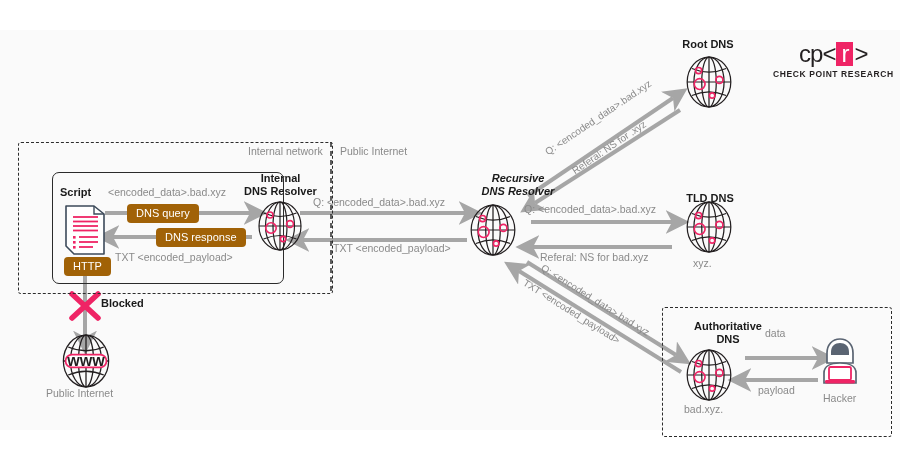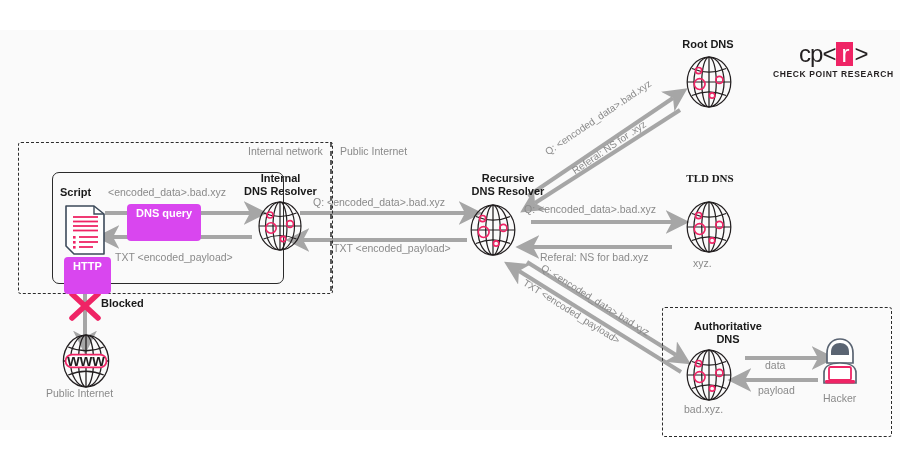--- a/index.html
+++ b/index.html
@@ -1,22 +1,22 @@
 <!DOCTYPE html>
 <html><head>
 <meta charset="utf-8">
 <style>
   html,body{margin:0;padding:0;background:#ffffff;}
   body{font-family:"Liberation Sans","DejaVu Sans",sans-serif;}
   #stage{position:relative;width:900px;height:470px;overflow:hidden;background:#ffffff;}
   #canvas{position:absolute;left:0;top:30px;width:900px;height:400px;background:#fafafa;}
   .lbl{position:absolute;color:#8a8a8a;font-size:10.5px;white-space:nowrap;line-height:1.1;text-align:center;}
   .lbl-dark{position:absolute;color:#1a1a1a;font-size:11px;font-weight:bold;white-space:nowrap;text-align:center;line-height:1.15;}
-  .pill{position:absolute;background:#d946ef;color:#ffffff;font-size:11px;font-weight:bold;
-        padding:4px 9px 22px 9px;border-radius:4px;white-space:nowrap;line-height:1;}
+  .pill{position:absolute;background:#a16207;color:#ffffff;font-size:11px;font-weight:normal;
+        padding:4px 9px 4px 9px;border-radius:4px;white-space:nowrap;line-height:1;}
   .dashbox{position:absolute;border:1.5px dashed #2b2b2b;border-radius:3px;}
   .solidbox{position:absolute;border:1.4px solid #2b2b2b;border-radius:7px;}
   svg{position:absolute;left:0;top:0;overflow:visible;}
   .ar{stroke:#a6a6a6;stroke-width:4;fill:none;}
   .arh{fill:#a6a6a6;}
   .globe-line{stroke:#231f20;stroke-width:1.2;fill:none;}
   .globe-dot{stroke:#ef2465;stroke-width:1.6;fill:none;}
   .diag-lbl{position:absolute;color:#8a8a8a;font-size:10px;white-space:nowrap;transform-origin:0 0;}
   .logo{position:absolute;}
   .logo-main{font-family:"Liberation Sans","DejaVu Sans",sans-serif;font-weight:normal;
@@ -94,20 +94,21 @@
       <line x1="19" y1="47" x2="33" y2="47"></line>
     </g>
     <g fill="#ef2465">
       <rect x="13" y="36" width="2.6" height="2.6"></rect>
       <rect x="13" y="41" width="2.6" height="2.6"></rect>
       <rect x="13" y="46" width="2.6" height="2.6"></rect>
     </g>
   </svg>
 
   <div class="pill" style="left:127px;top:204px;">DNS query</div>
+  <div class="pill" style="left:156px;top:228px;">DNS response</div>
   <div class="pill" style="left:64px;top:257px;">HTTP</div>
   <div class="lbl" style="left:115px;top:252px;">TXT &lt;encoded_payload&gt;</div>
   <div class="lbl-dark" style="left:101px;top:297px;">Blocked</div>
 
   <div class="lbl-dark" style="left:228px;top:172px;width:105px;">
     <span>Internal</span><br>
     <span>DNS Resolver</span>
   </div>
   <svg class="globe" style="left:255px;top:200px;" width="50" height="52" viewBox="0 0 50 52">
     <g class="globe-line">
@@ -120,21 +121,21 @@
       <path d="M8.5,39 Q25,32 41.5,39"></path>
     </g>
     <g class="globe-dot">
       <circle cx="15" cy="15" r="3"></circle>
       <circle cx="16" cy="28" r="5.2"></circle>
       <circle cx="35" cy="24" r="3.4"></circle>
       <circle cx="28" cy="39" r="2.6"></circle>
     </g>
   </svg>
 
-  <div class="lbl-dark" style="left:453px;top:172px;width:110px;">
+  <div class="lbl-dark" style="left:463px;top:172px;width:110px;font-style:italic;">
     <span>Recursive</span><br>
     <span>DNS Resolver</span>
   </div>
   <svg style="left:467px;top:203px;" width="52" height="54" viewBox="0 0 50 52">
     <g class="globe-line">
       <ellipse cx="25" cy="26" rx="21" ry="24"></ellipse>
       <ellipse cx="25" cy="26" rx="7" ry="24"></ellipse>
       <ellipse cx="25" cy="26" rx="14.5" ry="24"></ellipse>
       <line x1="25" y1="2" x2="25" y2="50"></line>
       <line x1="4" y1="26" x2="46" y2="26"></line>
@@ -167,21 +168,21 @@
       <circle cx="15" cy="15" r="3"></circle>
       <circle cx="16" cy="28" r="5.2"></circle>
       <circle cx="35" cy="24" r="3.4"></circle>
       <circle cx="28" cy="39" r="2.6"></circle>
     </g>
   </svg>
 
   <div class="diag-lbl" style="left:543px;top:148px;transform:rotate(-34deg);">Q: &lt;encoded_data&gt;.bad.xyz</div>
   <div class="diag-lbl" style="left:570px;top:167px;transform:rotate(-34deg);">Referal: NS for .xyz</div>
 
-  <div class="lbl-dark" style="left:650px;top:172px;width:120px;font-family:Liberation Serif, serif;">TLD DNS</div>
+  <div class="lbl-dark" style="left:650px;top:192px;width:120px;">TLD DNS</div>
   <svg style="left:683px;top:200px;" width="52" height="54" viewBox="0 0 50 52">
     <g class="globe-line">
       <ellipse cx="25" cy="26" rx="21" ry="24"></ellipse>
       <ellipse cx="25" cy="26" rx="7" ry="24"></ellipse>
       <ellipse cx="25" cy="26" rx="14.5" ry="24"></ellipse>
       <line x1="25" y1="2" x2="25" y2="50"></line>
       <line x1="4" y1="26" x2="46" y2="26"></line>
       <path d="M8.5,13 Q25,20 41.5,13"></path>
       <path d="M8.5,39 Q25,32 41.5,39"></path>
     </g>
@@ -224,21 +225,21 @@
   <div class="diag-lbl" style="left:527px;top:277px;transform:rotate(32deg);">TXT &lt;encoded_payload&gt;</div>
 
   <svg style="left:812px;top:333px;" width="56" height="56" viewBox="0 0 56 56">
     <path d="M28,6 C20,6 15,12 15,20 L15,30 L41,30 L41,20 C41,12 36,6 28,6 Z" fill="#ffffff" stroke="#5a6472" stroke-width="1.7"></path>
     <path d="M19,19 C19,13 23,10 28,10 C33,10 37,13 37,19 L37,22 L19,22 Z" fill="#5a6472"></path>
     <path d="M12,50 L12,40 C12,33 19,30 28,30 C37,30 44,33 44,40 L44,50 Z" fill="#ffffff" stroke="#5a6472" stroke-width="1.7"></path>
     <rect x="17" y="34" width="22" height="13" rx="1.5" fill="#ffffff" stroke="#ef2465" stroke-width="1.8"></rect>
     <rect x="13" y="47" width="30" height="3.4" rx="1.4" fill="#ef2465"></rect>
   </svg>
   <div class="lbl" style="left:817px;top:393px;margin-left:6px;">Hacker</div>
-  <div class="lbl" style="left:765px;top:360px;">data</div>
+  <div class="lbl" style="left:765px;top:328px;">data</div>
   <div class="lbl" style="left:758px;top:385px;">payload</div>
 
   <svg style="left:58px;top:333px;" width="56" height="56" viewBox="0 0 50 52">
     <g class="globe-line">
       <ellipse cx="25" cy="26" rx="21" ry="24"></ellipse>
       <ellipse cx="25" cy="26" rx="7" ry="24"></ellipse>
       <ellipse cx="25" cy="26" rx="14.5" ry="24"></ellipse>
       <line x1="25" y1="2" x2="25" y2="50"></line>
       <line x1="4" y1="26" x2="46" y2="26"></line>
       <path d="M8.5,13 Q25,20 41.5,13"></path>

